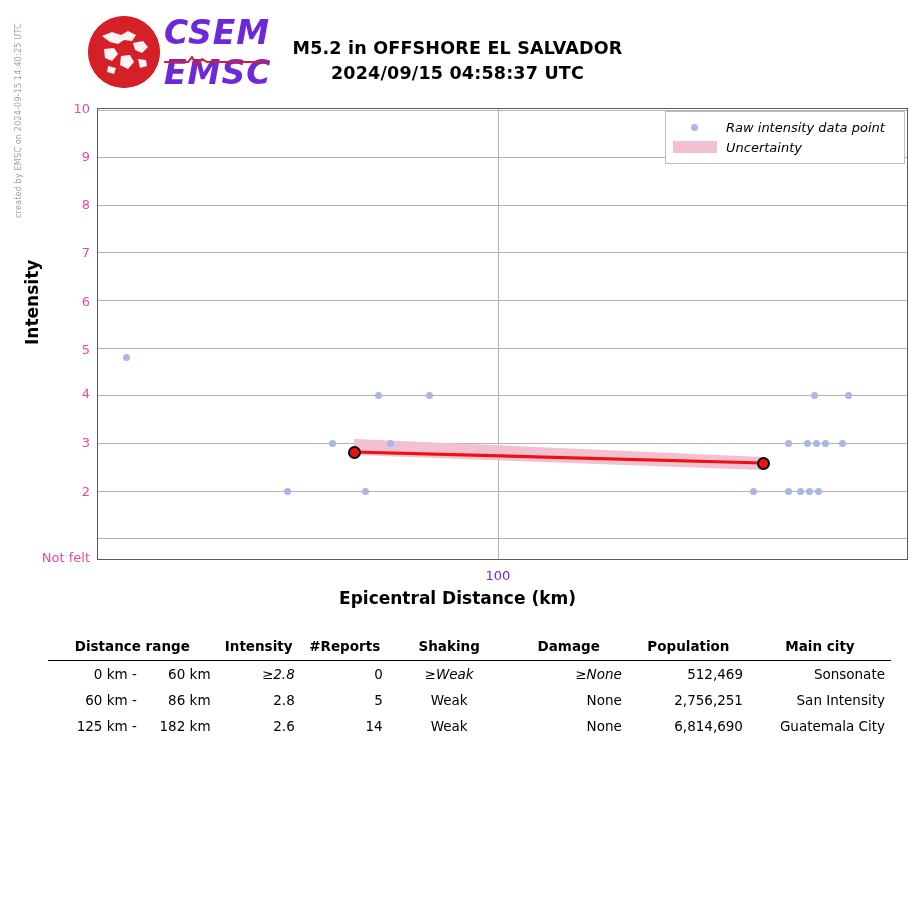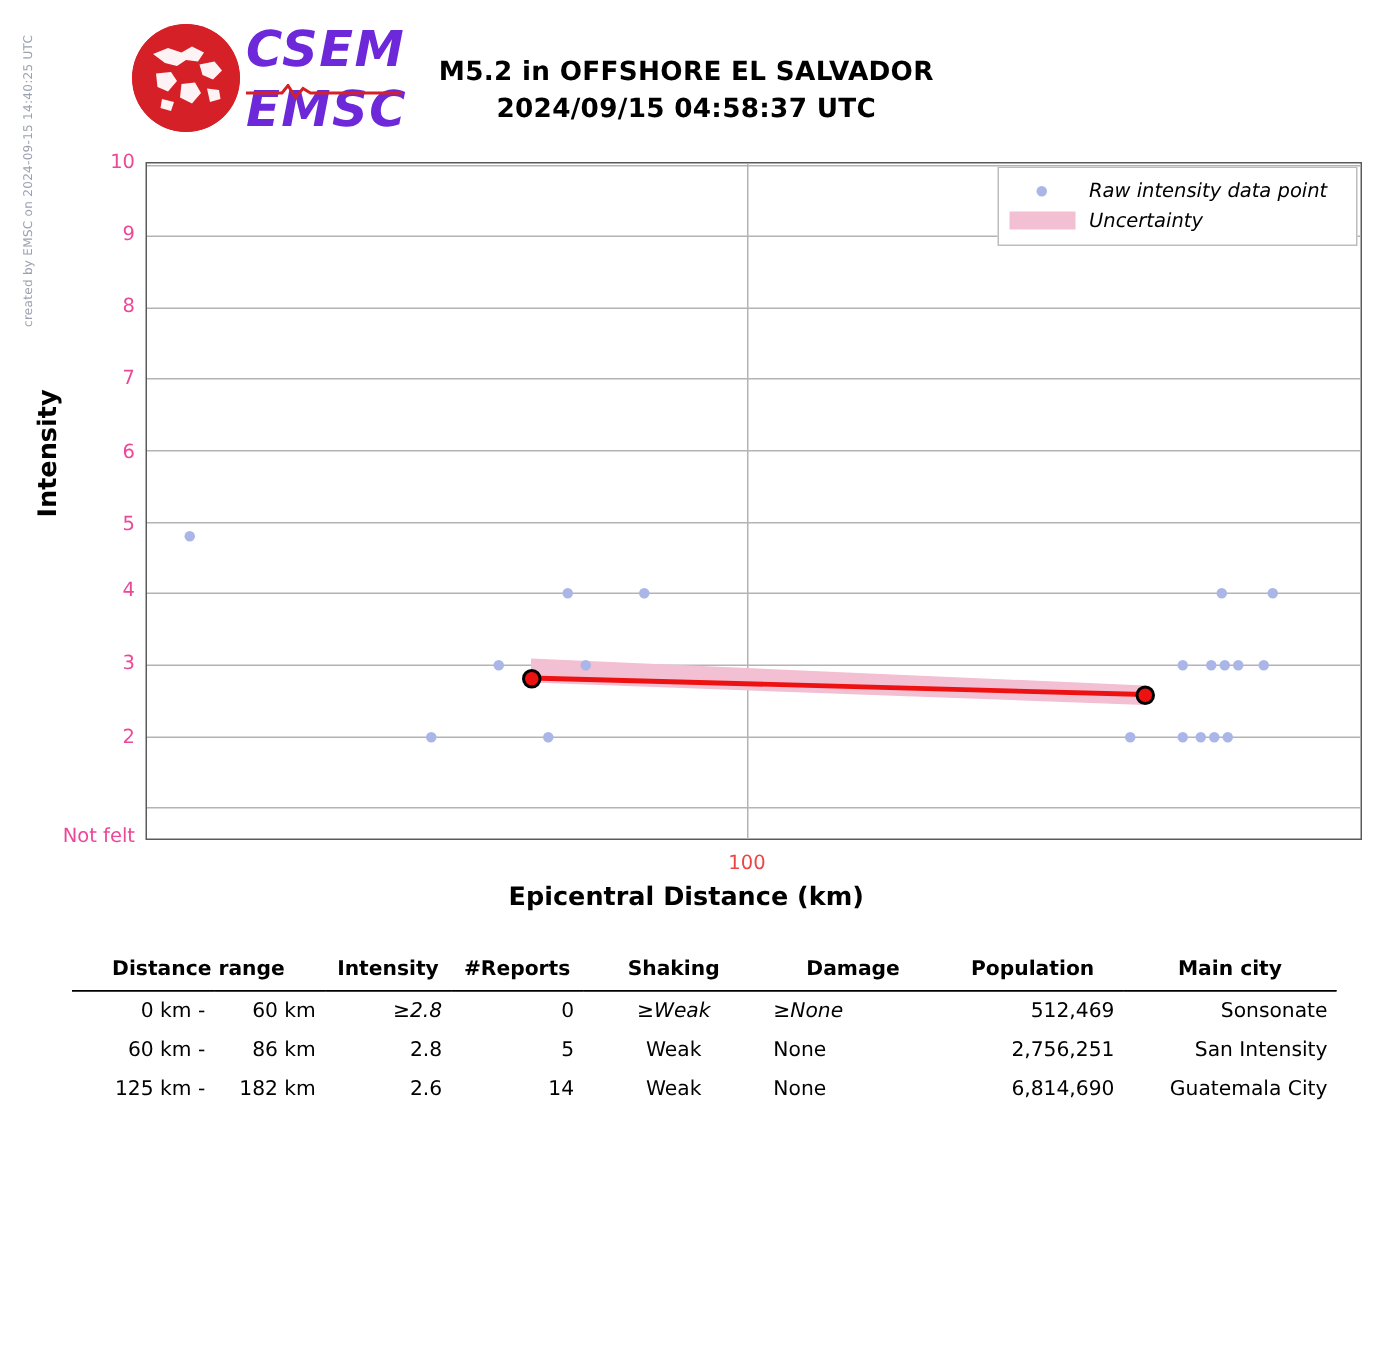--- a/index.html
+++ b/index.html
@@ -143,21 +143,21 @@
     position: absolute;
     right: 0;
     text-align: right;
     font-size: 13px;
     color: #ec4899;
     white-space: nowrap;
   }
   .xtick {
     position: absolute;
     font-size: 13px;
-    color: #ef4444;
+    color: #6d28d9;
     text-align: center;
   }
 
   .dot {
     position: absolute;
     width: 7px;
     height: 7px;
     margin-left: -3.5px;
     margin-top: -3.5px;
     border-radius: 50%;
@@ -260,21 +260,21 @@
   }
   table.summary td {
     padding: 5px 6px;
     white-space: nowrap;
   }
   .c-range-lo { text-align: right; width: 92px; padding-right: 2px;}
   .c-range-hi { text-align: right; width: 66px; }
   .c-int { text-align: right; width: 74px; padding-right: 16px;}
   .c-rep { text-align: right; width: 78px; padding-right: 22px;}
   .c-shake { text-align: center; width: 128px; }
-  .c-dam { text-align: left; width: 124px; }
+  .c-dam { text-align: right; width: 124px; }
   .c-pop { text-align: right; width: 120px; }
   .c-city { text-align: right; width: 140px; }
   .ital { font-style: italic; }
 </style>
 </head>
 <body>
 
 <div class="side-credit-wrap">
   <div class="side-credit" style="left:14px; top:218px; transform-origin: 0 0;">created by EMSC on 2024-09-15 14:40:25 UTC</div>
 </div>

